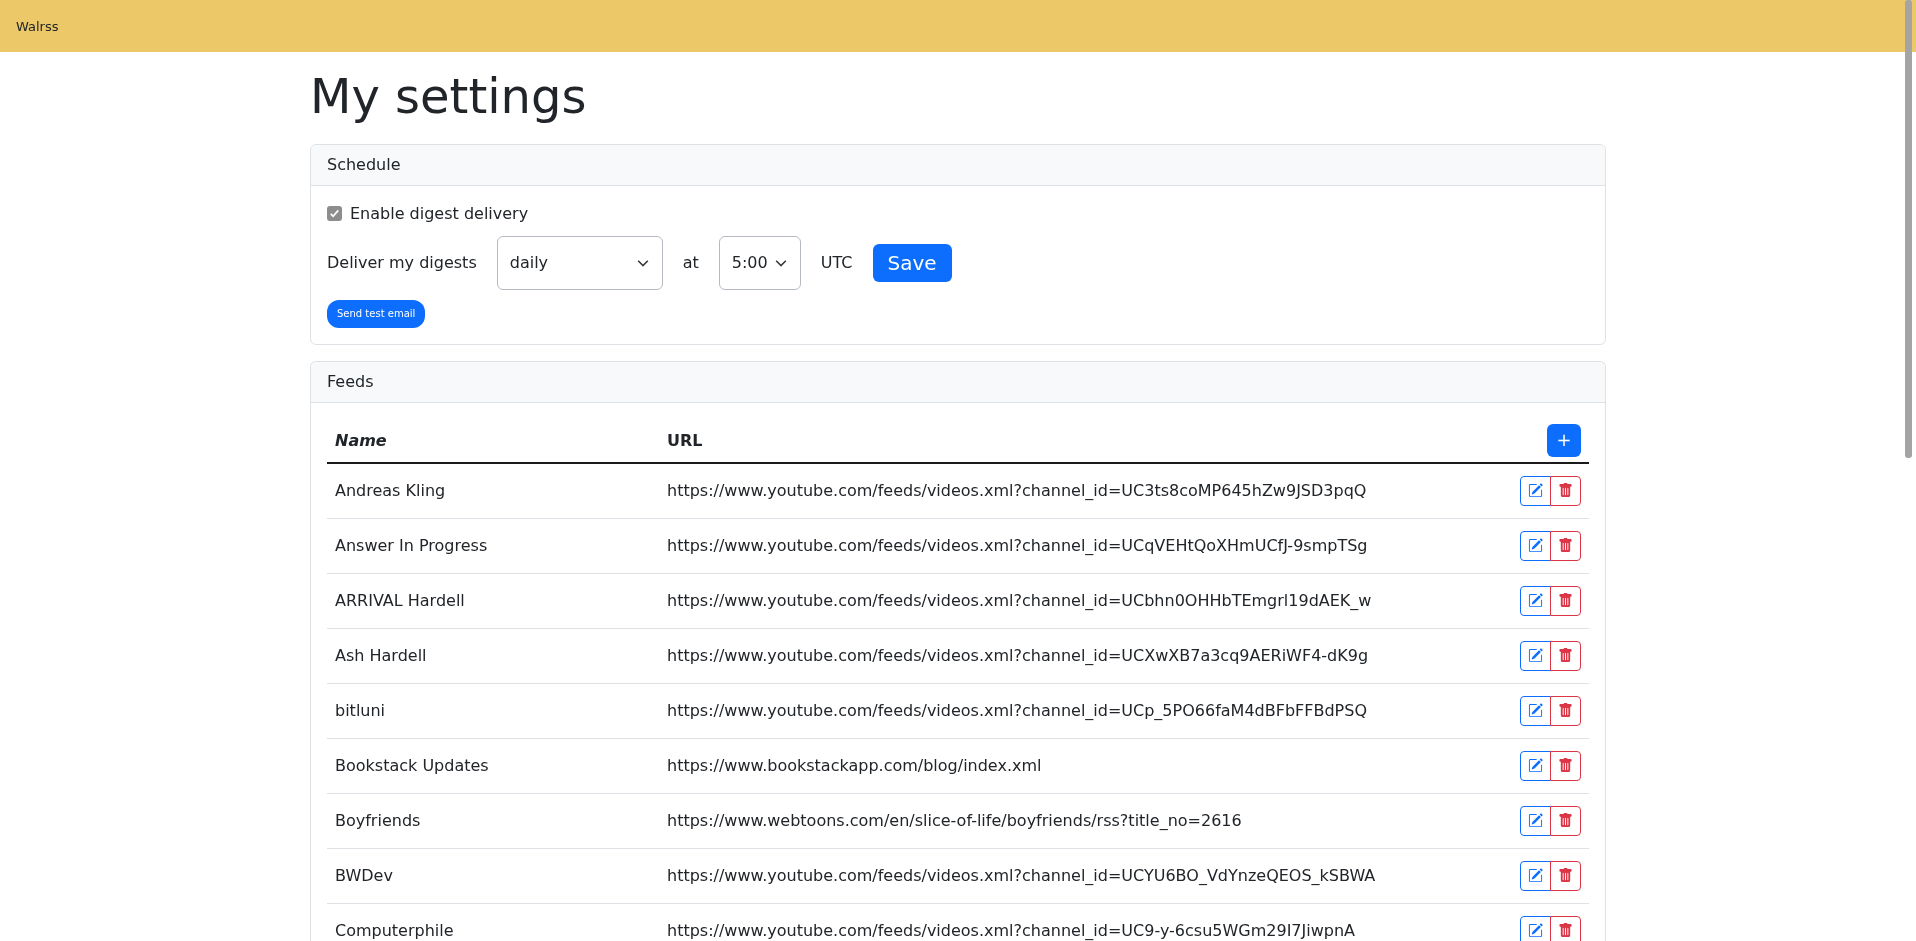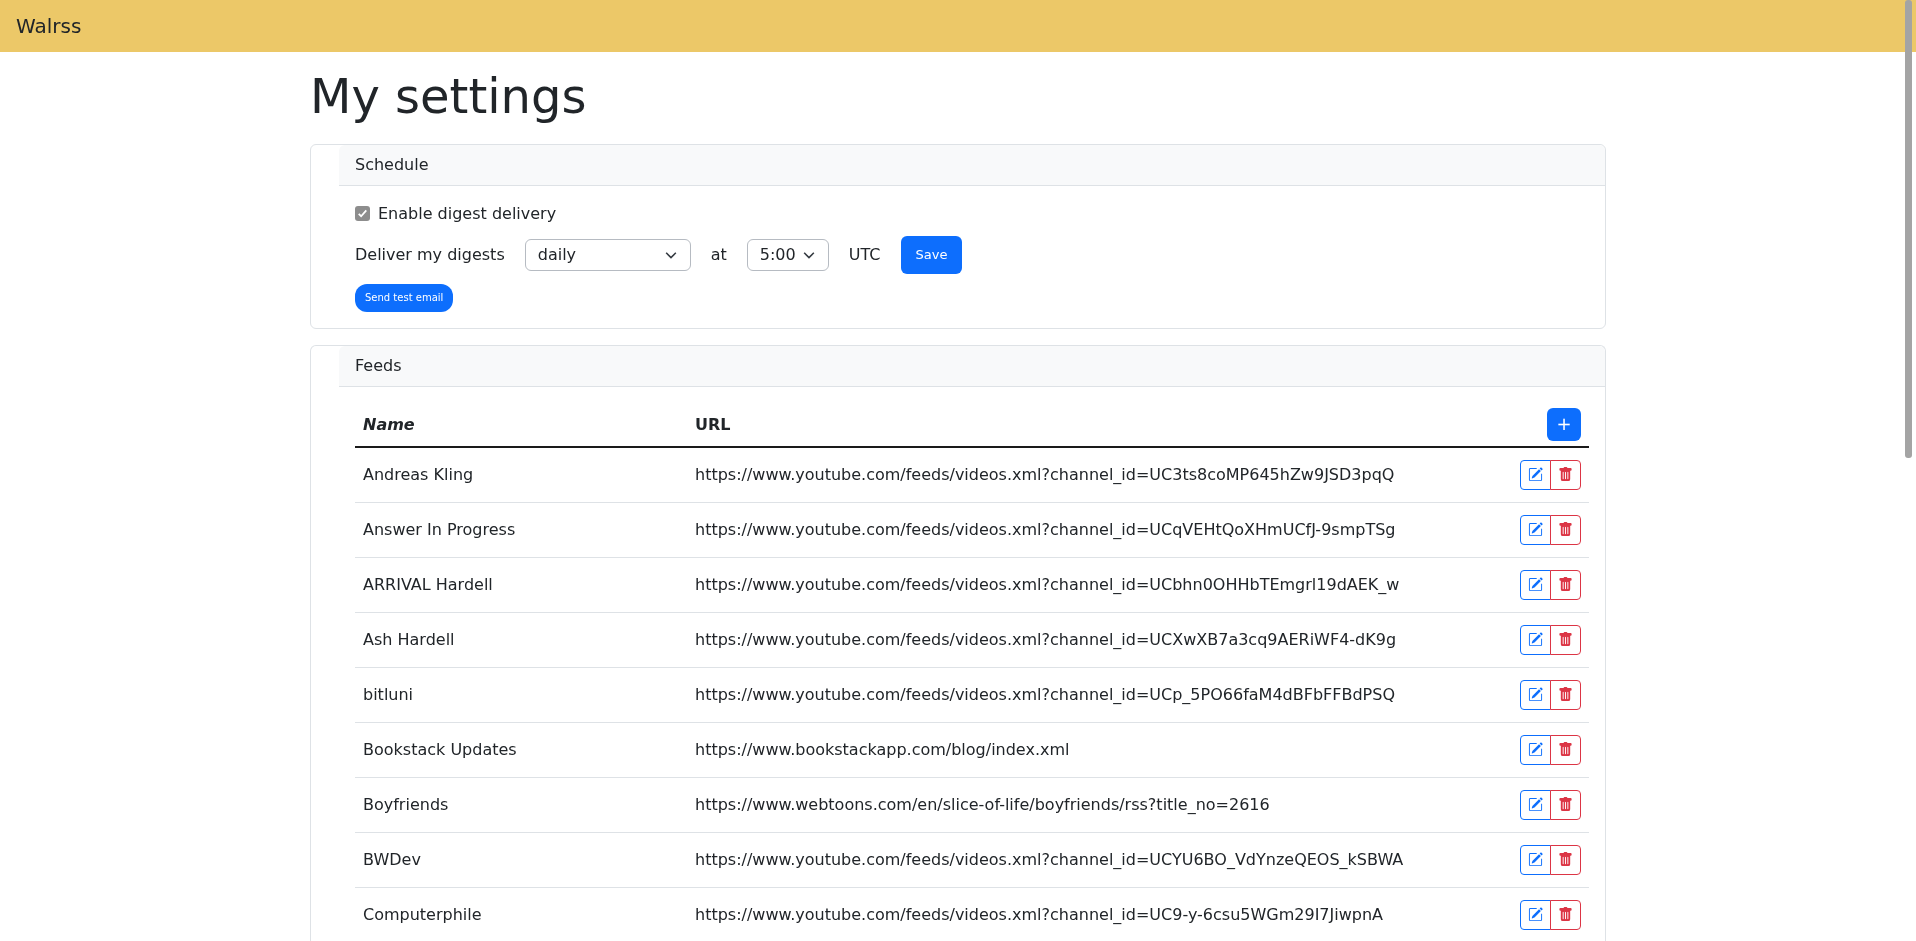--- a/index.html
+++ b/index.html
@@ -13,35 +13,35 @@
   *{box-sizing:border-box;}
   html,body{margin:0;padding:0;}
   body{
     width:1916px;height:941px;overflow:hidden;position:relative;
     background:#fff;color:var(--text);
     font-family:"DejaVu Sans","Liberation Sans",sans-serif;
     font-size:16px;
   }
   
   .navbar{height:52px;background:var(--navbar);display:flex;align-items:center;padding:0 16px;}
-  .brand{font-size:20px;color:var(--text);}
+  .brand{font-size:13px;color:var(--text);}
   
   .container{max-width:1320px;margin:0 auto;padding:16px 12px 0 12px;}
   h1{font-size:48px;font-weight:500;margin:0 0 18px 0;line-height:1.2;}
   
-  .card{border:1px solid var(--border);border-radius:6px;margin-bottom:16px;background:#fff;padding-left:28px;}
+  .card{border:1px solid var(--border);border-radius:6px;margin-bottom:16px;background:#fff;}
   .card-header{background:var(--cardheader);border-bottom:1px solid var(--border);padding:8px 16px;border-radius:6px 6px 0 0;line-height:24px;}
   .card-body{padding:16px;}
   .feeds-card{border-bottom:none;border-radius:6px 6px 0 0;margin-bottom:0;}
   
   .check-row{display:flex;align-items:center;gap:8px;line-height:24px;}
   .checkbox{width:15px;height:15px;background:#8d8d8d;border-radius:3px;display:inline-flex;align-items:center;justify-content:center;flex:0 0 auto;}
   .controls-row{display:flex;align-items:center;gap:20px;margin-top:10px;}
-  .select{height:32px;border:1px solid #b6bbc2;border-radius:6px;background:#fff;display:flex;align-items:center;justify-content:space-between;padding:0 12px;cursor:default;}
-  .btn{border:none;border-radius:6px;background:var(--primary);color:#fff;font-size:13px;padding:7px 15px;font-family:inherit;cursor:pointer;line-height:24px;}
+  .select{height:54px;border:1px solid #b6bbc2;border-radius:6px;background:#fff;display:flex;align-items:center;justify-content:space-between;padding:0 12px;cursor:default;}
+  .btn{border:none;border-radius:6px;background:var(--primary);color:#fff;font-size:20px;padding:7px 15px;font-family:inherit;cursor:pointer;line-height:24px;}
   .btn-sm{font-size:10px;padding:4px 10px;border-radius:12px;margin-top:10px;line-height:20px;}
   
   table{width:100%;border-collapse:collapse;}
   th{font-weight:bold;text-align:left;padding:5px 8px;border-bottom:2px solid #1a1a1a;vertical-align:middle;}
   th.col-name{width:332px;font-style:italic;}
   th.col-actions,td.actions{width:72px;text-align:right;}
   td{padding:12px 8px;border-bottom:1px solid var(--border);line-height:24px;vertical-align:middle;}
   td.name{font-weight:normal;}
   .add-btn{width:34px;height:33px;padding:0;font-size:18px;border-radius:6px;float:right;}
   .btn-group{display:inline-flex;}

